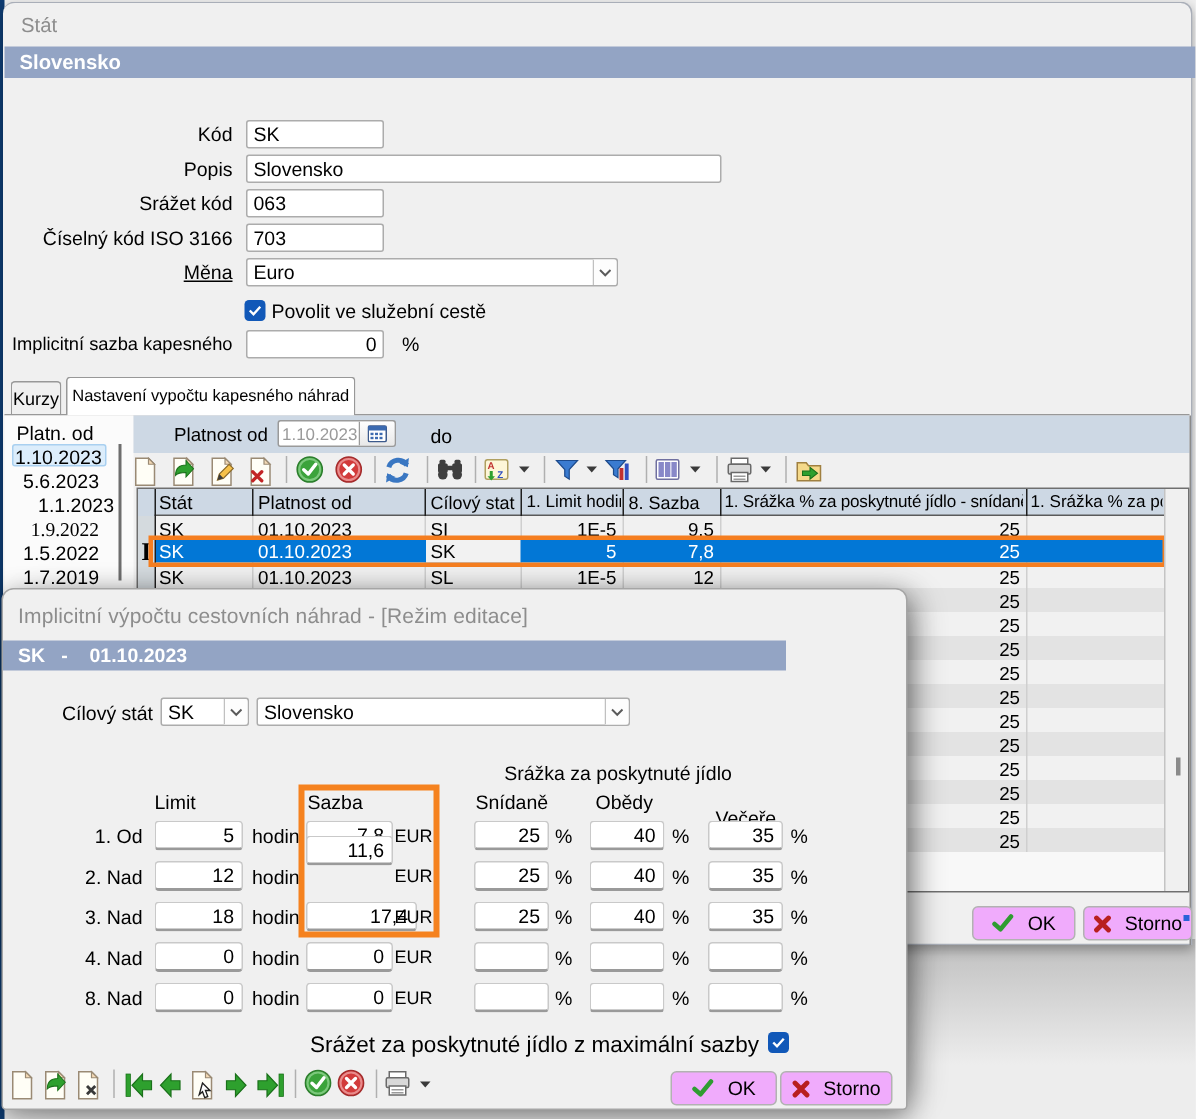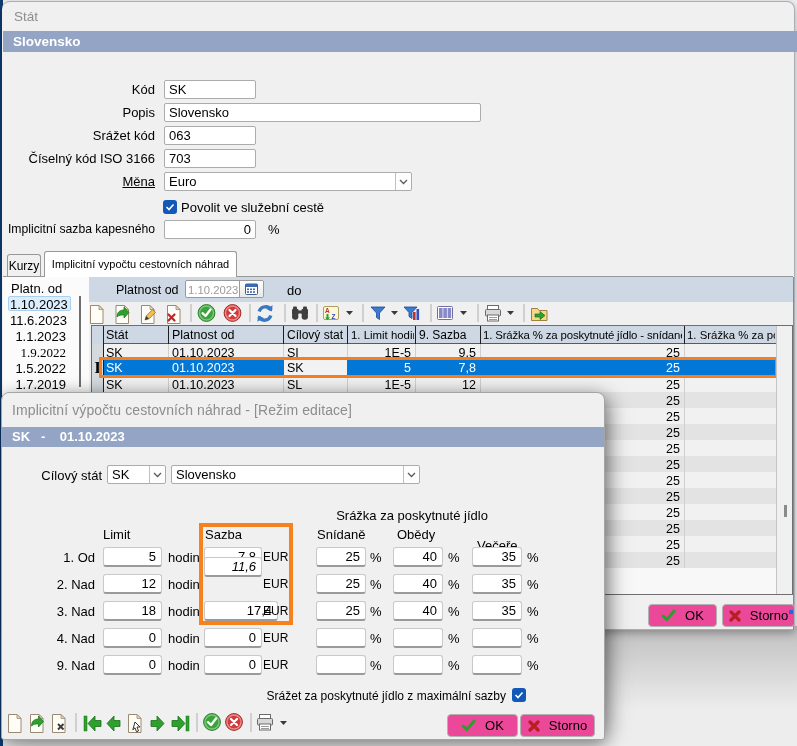--- a/index.html
+++ b/index.html
@@ -7,21 +7,21 @@
 body { position:relative; font-family:"Liberation Sans", sans-serif; background:#efefef; font-size:13px; color:#000; }
 .abs { position:absolute; }
 .b { font-weight:normal; }
 .r { text-align:right; }
 .c { text-align:center; }
 .inp { position:absolute; background:#fff; border:1px solid #acacac; border-radius:2px; font-size:13px; line-height:17px; padding:0 4px; white-space:nowrap; }
 .dinp { position:absolute; background:#fff; border:1px solid #c9c9c9; border-bottom:2px solid #9a9a9a; border-radius:3px; font-size:13px; line-height:16px; padding:1px 5px 0 4px; text-align:right; }
 .lbl { position:absolute; font-size:13px; line-height:15px; white-space:nowrap; }
 .gray { color:#8d8d8d; }
 .bluebar { position:absolute; background:#93a4c4; color:#fff; font-weight:bold; }
-.btn { position:absolute; background:#ec4899; border:1px solid #b2b2b2; border-radius:4px; display:flex; align-items:center; justify-content:center; font-size:13px; gap:9px; }
+.btn { position:absolute; background:#f0abfc; border:1px solid #b2b2b2; border-radius:4px; display:flex; align-items:center; justify-content:center; font-size:13px; gap:9px; }
 .cell { position:absolute; font-size:12.5px; line-height:16px; white-space:nowrap; }
 </style>
 </head>
 <body>
 
 <div class="abs" style="left:0;top:626px;width:797px;height:120px;background:linear-gradient(#bfbfbf,#ededed 70%);"></div>
 
 <div class="abs" style="left:0;top:0;width:3px;height:746px;background:#0e3c72;"></div>
 
 <div class="abs" style="left:2px;top:1px;width:793px;height:629px;background:#f0f0f0;border:1px solid #a9aeb8;border-left:none;border-radius:8px 8px 0 0;box-shadow:0 3px 8px rgba(0,0,0,0.3);"></div>
@@ -49,28 +49,28 @@
 <div class="lbl" style="left:268px;top:222px;">%</div>
 
 <div class="abs" style="left:163px;top:200px;width:14px;height:14px;background:#1158b8;border-radius:3px;"></div>
 <svg class="abs" style="left:165px;top:202px;" width="10" height="10" viewBox="0 0 10 10">
     <path d="M1.5 5 L4 7.5 L8.5 2.5" stroke="#fff" stroke-width="1.6" fill="none"></path>
   </svg>
 <div class="lbl" style="left:181px;top:200px;">Povolit ve služební cestě</div>
 
 <div class="abs" style="left:7px;top:254px;width:34px;height:23px;background:#f0f0f0;border:1px solid #989898;border-bottom:none;border-radius:3px 3px 0 0;font-size:12px;text-align:center;line-height:22px;">Kurzy</div>
 <div class="abs" style="left:3px;top:276px;width:790px;height:1px;background:#989898;"></div>
-<div class="abs" style="left:44px;top:251px;width:193px;height:26px;background:#fff;border:1px solid #989898;border-bottom:none;border-radius:3px 3px 0 0;font-size:11px;text-align:center;line-height:24px;">Implicitní vypočtu cestovních náhrad</div>
+<div class="abs" style="left:44px;top:251px;width:193px;height:26px;background:#fff;border:1px solid #989898;border-bottom:none;border-radius:3px 3px 0 0;font-size:11px;text-align:center;line-height:24px;">Nastavení vypočtu kapesného náhrad</div>
 
 <div class="abs" style="left:3px;top:277px;width:86px;height:318px;background:#fbfbfb;"></div>
 <div class="lbl b" style="left:11px;top:281px;">Platn. od</div>
 <div class="abs" style="left:8px;top:296px;width:63px;height:15px;background:#dcedfb;border:1px solid #a9d0f0;border-radius:2px;"></div>
 <div class="lbl r" style="left:10px;top:297px;width:56px;">1.10.2023</div>
-<div class="lbl r" style="left:10px;top:313px;width:56px;">11.6.2023</div>
-<div class="lbl r" style="left:10px;top:329px;width:56px;">1.1.2023</div>
+<div class="lbl r" style="left:10px;top:313px;width:56px;">5.6.2023</div>
+<div class="lbl r" style="left:20px;top:329px;width:56px;">1.1.2023</div>
 <div class="lbl r" style="left:10px;top:345px;width:56px;font-family:Liberation Serif, serif;">1.9.2022</div>
 <div class="lbl r" style="left:10px;top:361px;width:56px;">1.5.2022</div>
 <div class="lbl r" style="left:10px;top:377px;width:56px;">1.7.2019</div>
 <div class="abs" style="left:79px;top:296px;width:2px;height:91px;background:#6e6e6e;"></div>
 
 <div class="abs" style="left:89px;top:277px;width:704px;height:25px;background:#cdd8e4;"></div>
 <div class="lbl b" style="left:116px;top:283px;font-size:12.5px;">Platnost od</div>
 <div class="abs" style="left:185px;top:280px;width:79px;height:18px;background:#fff;border:1px solid #9a9a9a;border-radius:2px;"></div>
 <div class="lbl" style="left:188px;top:283px;color:#9a9a9a;font-size:11.3px;">1.10.2023</div>
 <div class="abs" style="left:239px;top:281px;width:24px;height:16px;background:linear-gradient(#fefefe,#e8e8e8);border-left:1px solid #9a9a9a;border-radius:0 2px 2px 0;display:flex;align-items:center;justify-content:center;">
@@ -211,21 +211,21 @@
 <div class="abs" style="left:103px;top:488px;width:673px;height:16px;background:#e3e3e3;"></div>
 <div class="abs" style="left:103px;top:504px;width:673px;height:16px;background:#f1f1f1;"></div>
 <div class="abs" style="left:103px;top:520px;width:673px;height:16px;background:#e3e3e3;"></div>
 <div class="abs" style="left:103px;top:536px;width:673px;height:16px;background:#f1f1f1;"></div>
 <div class="abs" style="left:103px;top:552px;width:673px;height:16px;background:#e3e3e3;"></div>
 
 <div class="cell" style="left:106px;top:327px;">Stát</div>
 <div class="cell" style="left:172px;top:327px;">Platnost od</div>
 <div class="cell" style="left:287px;top:327px;font-size:12px;">Cílový stat</div>
 <div class="cell" style="left:351px;top:327px;width:63px;overflow:hidden;font-size:11.4px;">1. Limit hodin</div>
-<div class="cell" style="left:419px;top:327px;font-size:12px;">9. Sazba</div>
+<div class="cell" style="left:419px;top:327px;font-size:12px;">8. Sazba</div>
 <div class="cell" style="left:483px;top:327px;width:199px;overflow:hidden;font-size:11.4px;letter-spacing:-0.15px;">1. Srážka % za poskytnuté jídlo - snídaně</div>
 <div class="cell" style="left:687px;top:327px;width:88px;overflow:hidden;font-size:11.4px;">1. Srážka % za pos</div>
 
 <div class="abs" style="left:103px;top:326px;width:1.3px;height:242px;background:#1f1f1f;"></div>
 <div class="abs" style="left:168px;top:326px;width:1.3px;height:18px;background:#1f1f1f;"></div>
 <div class="abs" style="left:283px;top:326px;width:1.3px;height:18px;background:#1f1f1f;"></div>
 <div class="abs" style="left:347px;top:326px;width:1.3px;height:18px;background:#1f1f1f;"></div>
 <div class="abs" style="left:415px;top:326px;width:1.3px;height:18px;background:#1f1f1f;"></div>
 <div class="abs" style="left:480px;top:326px;width:1.3px;height:18px;background:#1f1f1f;"></div>
 <div class="abs" style="left:684px;top:326px;width:1.3px;height:18px;background:#1f1f1f;"></div>
@@ -290,21 +290,21 @@
 <div class="btn" style="left:722px;top:604px;width:73px;height:23px;">
   <svg width="12" height="12" viewBox="0 0 12 12">
       <path d="M2 2 L10 10 M10 2 L2 10" stroke="#b81f1f" stroke-width="3.2" fill="none" stroke-linecap="round"></path>
     </svg>
   <span>Storno</span>
 </div>
 <div class="abs" style="left:789px;top:610px;width:4px;height:4px;background:#2b62d9;"></div>
 
 <div class="abs" style="left:1px;top:392px;width:604px;height:348px;background:#f0f0f0;border:1px solid #a5a5a5;border-radius:8px 8px 3px 3px;box-shadow:0 5px 18px rgba(0,0,0,0.42),12px 0 22px -8px rgba(0,0,0,0.3);"></div>
 <div class="lbl gray" style="left:12px;top:403px;font-size:14px;letter-spacing:0.1px;">Implicitní výpočtu cestovních náhrad - [Režim editace]</div>
-<div class="bluebar" style="left:2px;top:427px;width:602px;height:20px;font-size:13px;line-height:20px;padding-left:10px;">SK&nbsp;&nbsp;&nbsp;-&nbsp;&nbsp;&nbsp;&nbsp;01.10.2023</div>
+<div class="bluebar" style="left:2px;top:427px;width:522px;height:20px;font-size:13px;line-height:20px;padding-left:10px;">SK&nbsp;&nbsp;&nbsp;-&nbsp;&nbsp;&nbsp;&nbsp;01.10.2023</div>
 
 <div class="lbl b r" style="left:20px;top:468px;width:82px;">Cílový stát</div>
 <div class="inp" style="left:107px;top:465px;width:59px;height:19px;">SK</div>
 <div class="abs" style="left:149px;top:466px;width:16px;height:17px;border-left:1px solid #c0c0c0;background:#fdfdfd;border-radius:0 2px 2px 0;display:flex;align-items:center;justify-content:center;">
   <svg width="9" height="6" viewBox="0 0 9 6">
       <path d="M1 1 L4.5 4.5 L8 1" stroke="#5a5a5a" stroke-width="1.3" fill="none"></path>
     </svg>
 </div>
 <div class="inp" style="left:171px;top:465px;width:249px;height:19px;">Slovensko</div>
 <div class="abs" style="left:403px;top:466px;width:16px;height:17px;border-left:1px solid #c0c0c0;background:#fdfdfd;border-radius:0 2px 2px 0;display:flex;align-items:center;justify-content:center;">
@@ -328,21 +328,21 @@
 <div class="dinp" style="left:316px;top:547px;width:50px;height:20px;">25</div>
 <div class="lbl" style="left:370px;top:550px;">%</div>
 <div class="dinp" style="left:393px;top:547px;width:50px;height:20px;">40</div>
 <div class="lbl" style="left:448px;top:550px;">%</div>
 <div class="dinp" style="left:472px;top:547px;width:50px;height:20px;">35</div>
 <div class="lbl" style="left:527px;top:550px;">%</div>
 
 <div class="lbl r" style="left:20px;top:577px;width:75px;">2. Nad</div>
 <div class="dinp" style="left:103px;top:574px;width:59px;height:20px;">12</div>
 <div class="lbl" style="left:168px;top:577px;">hodin</div>
-<div class="dinp" style="left:204px;top:557px;width:58px;height:20px;font-style:italic;">11,6</div>
+<div class="dinp" style="left:204px;top:557px;width:58px;height:20px;">11,6</div>
 <div class="lbl" style="left:263px;top:577px;font-size:12px;">EUR</div>
 <div class="dinp" style="left:316px;top:574px;width:50px;height:20px;">25</div>
 <div class="lbl" style="left:370px;top:577px;">%</div>
 <div class="dinp" style="left:393px;top:574px;width:50px;height:20px;">40</div>
 <div class="lbl" style="left:448px;top:577px;">%</div>
 <div class="dinp" style="left:472px;top:574px;width:50px;height:20px;">35</div>
 <div class="lbl" style="left:527px;top:577px;">%</div>
 
 <div class="lbl r" style="left:20px;top:604px;width:75px;">3. Nad</div>
 <div class="dinp" style="left:103px;top:601px;width:59px;height:20px;">18</div>
@@ -361,35 +361,35 @@
 <div class="lbl" style="left:168px;top:631px;">hodin</div>
 <div class="dinp" style="left:204px;top:628px;width:58px;height:20px;">0</div>
 <div class="lbl" style="left:263px;top:631px;font-size:12px;">EUR</div>
 <div class="dinp" style="left:316px;top:628px;width:50px;height:20px;"></div>
 <div class="lbl" style="left:370px;top:631px;">%</div>
 <div class="dinp" style="left:393px;top:628px;width:50px;height:20px;"></div>
 <div class="lbl" style="left:448px;top:631px;">%</div>
 <div class="dinp" style="left:472px;top:628px;width:50px;height:20px;"></div>
 <div class="lbl" style="left:527px;top:631px;">%</div>
 
-<div class="lbl r" style="left:20px;top:658px;width:75px;">9. Nad</div>
+<div class="lbl r" style="left:20px;top:658px;width:75px;">8. Nad</div>
 <div class="dinp" style="left:103px;top:655px;width:59px;height:20px;">0</div>
 <div class="lbl" style="left:168px;top:658px;">hodin</div>
 <div class="dinp" style="left:204px;top:655px;width:58px;height:20px;">0</div>
 <div class="lbl" style="left:263px;top:658px;font-size:12px;">EUR</div>
 <div class="dinp" style="left:316px;top:655px;width:50px;height:20px;"></div>
 <div class="lbl" style="left:370px;top:658px;">%</div>
 <div class="dinp" style="left:393px;top:655px;width:50px;height:20px;"></div>
 <div class="lbl" style="left:448px;top:658px;">%</div>
 <div class="dinp" style="left:472px;top:655px;width:50px;height:20px;"></div>
 <div class="lbl" style="left:527px;top:658px;">%</div>
 
 <div class="abs" style="left:199px;top:523px;width:94px;height:102px;border:4px solid #f5821f;"></div>
 
-<div class="lbl r" style="left:206px;top:689px;width:300px;font-size:12px;">Srážet za poskytnuté jídlo z maximální sazby</div>
+<div class="lbl r" style="left:206px;top:689px;width:300px;font-size:15px;">Srážet za poskytnuté jídlo z maximální sazby</div>
 <div class="abs" style="left:512px;top:688px;width:14px;height:14px;background:#1158b8;border-radius:3px;"></div>
 <svg class="abs" style="left:514px;top:690px;" width="10" height="10" viewBox="0 0 10 10">
     <path d="M1.5 5 L4 7.5 L8.5 2.5" stroke="#fff" stroke-width="1.6" fill="none"></path>
   </svg>
 
 <svg class="abs" style="left:0;top:711px;" width="300" height="24" viewBox="0 0 300 24">
   <defs>
     <g id="page2">
         <path d="M0.5 0.5 h8.5 l4 4 v14 h-12.5 z" fill="#fffef6" stroke="#9a8a74"></path>
         <path d="M9 0.5 l4 4 h-4 z" fill="#f3d9b5" stroke="#9a8a74" stroke-width="0.8"></path>

